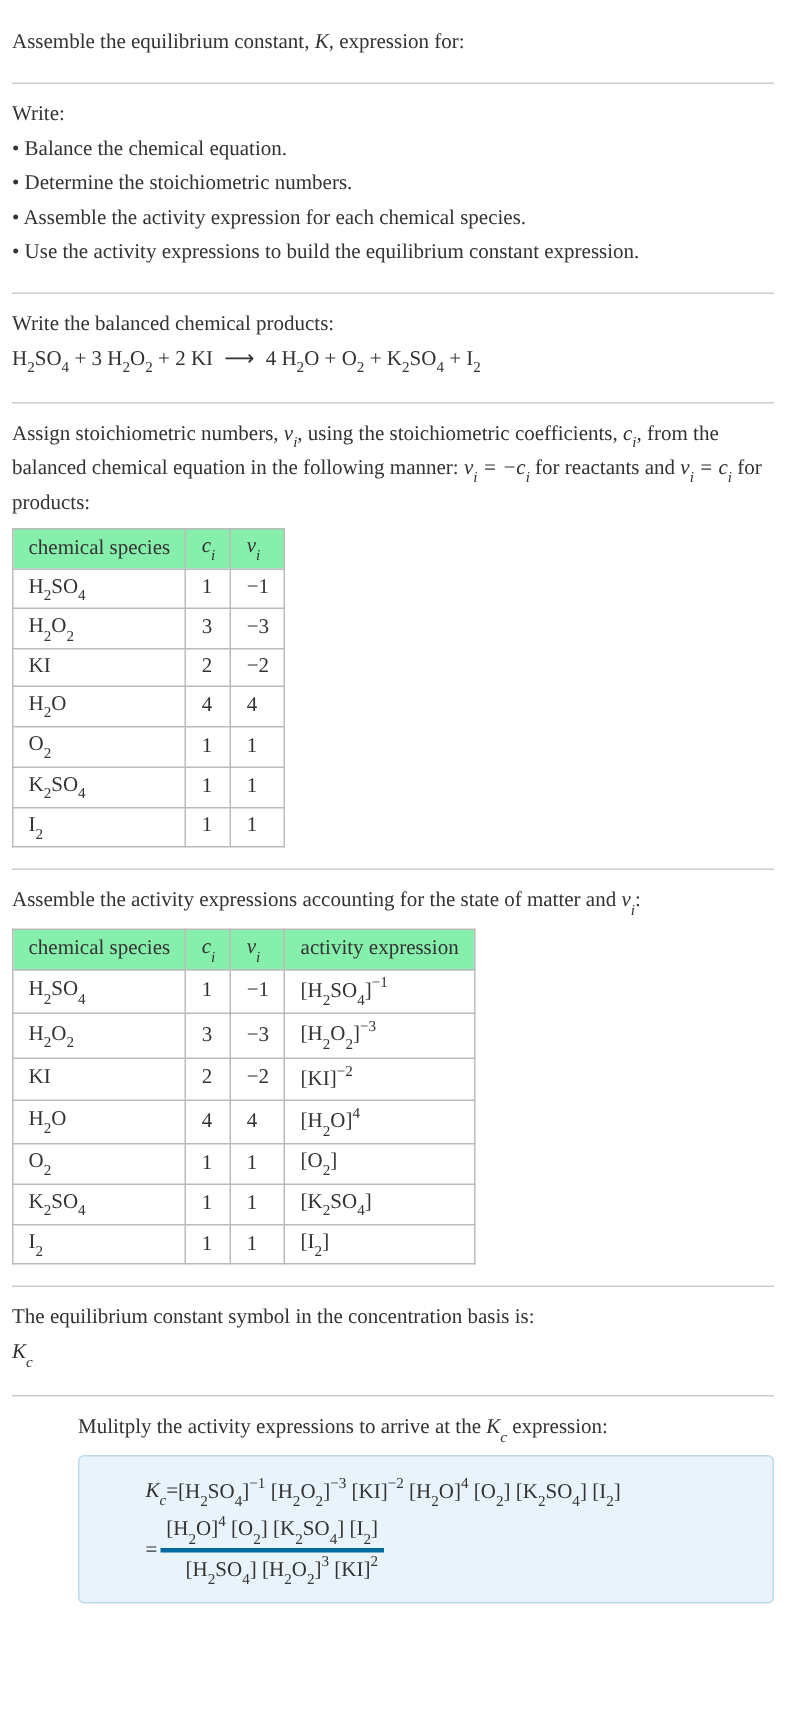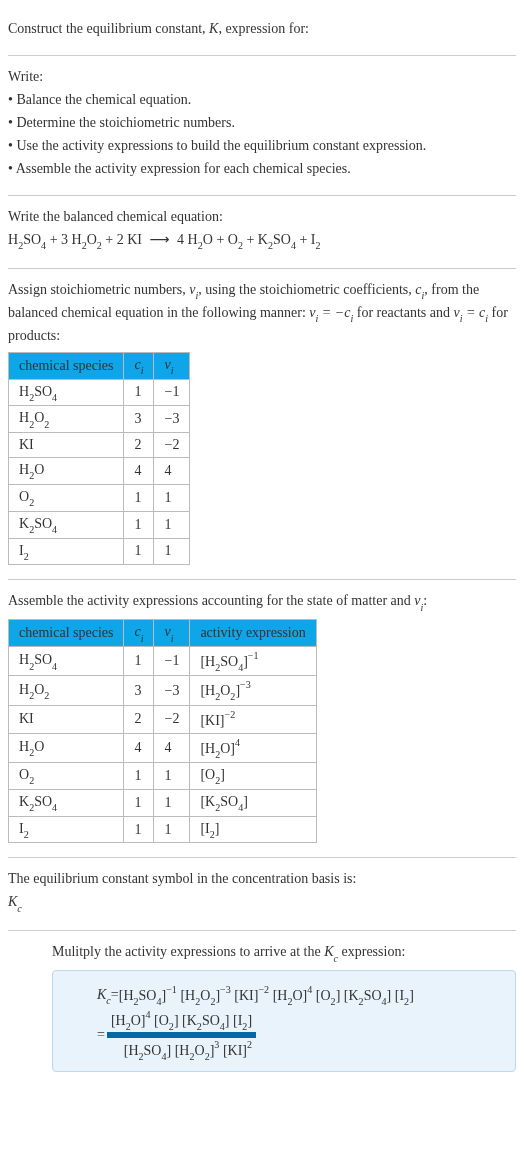--- a/index.html
+++ b/index.html
@@ -45,38 +45,38 @@
     margin-top: 6px;
   }
   table.data th, table.data td {
     border: 1px solid #bbb;
     padding: 4px 10px;
     text-align: left;
     font-weight: normal;
     font-size: 14px;
   }
   table.data th {
-    background: #0ea5e9;
+    background: #86efac;
   }
   .answer-box {
     background: #e8f3fb;
     border: 1px solid #bcd9ee;
     border-radius: 4px;
     padding: 10px 12px;
     margin-top: 6px;
   }
   .frac {
     display: inline-block;
     vertical-align: middle;
     text-align: center;
     margin: 0 2px;
   }
   .frac .num {
     display: block;
-    border-bottom: 6px solid #0369a1;
+    border-bottom: 3px solid #0369a1;
     padding: 0 4px 2px 4px;
   }
   .frac .den {
     display: block;
     padding: 2px 4px 0 4px;
     text-align: right;
   }
   .eq-indent {
     margin-left: 32px;
   }
@@ -85,34 +85,34 @@
     align-items: center;
     flex-wrap: wrap;
     margin-top: 4px;
   }
 </style>
 </head>
 <body>
 
 <div class="section">
   <div class="line">
-    <span>Construct the equilibrium constant, </span><span class="italic">K</span><span>, expression for:</span>
+    <span>Assemble the equilibrium constant, </span><span class="italic">K</span><span>, expression for:</span>
   </div>
 </div>
 
 <div class="section">
   <div class="line">Write:</div>
   <div class="line">• Balance the chemical equation.</div>
   <div class="line">• Determine the stoichiometric numbers.</div>
+  <div class="line">• Assemble the activity expression for each chemical species.</div>
   <div class="line">• Use the activity expressions to build the equilibrium constant expression.</div>
-  <div class="line">• Assemble the activity expression for each chemical species.</div>
-</div>
-
-<div class="section">
-  <div class="line">Write the balanced chemical equation:</div>
+</div>
+
+<div class="section">
+  <div class="line">Write the balanced chemical products:</div>
   <div class="line">
     <span>H<span class="sub">2</span>SO<span class="sub">4</span> + 3 H<span class="sub">2</span>O<span class="sub">2</span> + 2 KI</span>
     <span class="arrow">⟶</span>
     <span>4 H<span class="sub">2</span>O + O<span class="sub">2</span> + K<span class="sub">2</span>SO<span class="sub">4</span> + I<span class="sub">2</span></span>
   </div>
 </div>
 
 <div class="section">
   <div class="line">
     <span>Assign stoichiometric numbers, </span><span class="italic">ν<span class="sub">i</span></span><span>, using the stoichiometric coefficients, </span><span class="italic">c<span class="sub">i</span></span><span>, from the balanced chemical equation in the following manner: </span><span class="italic">ν<span class="sub">i</span> = −c<span class="sub">i</span></span><span> for reactants and </span><span class="italic">ν<span class="sub">i</span> = c<span class="sub">i</span></span><span> for products:</span>

